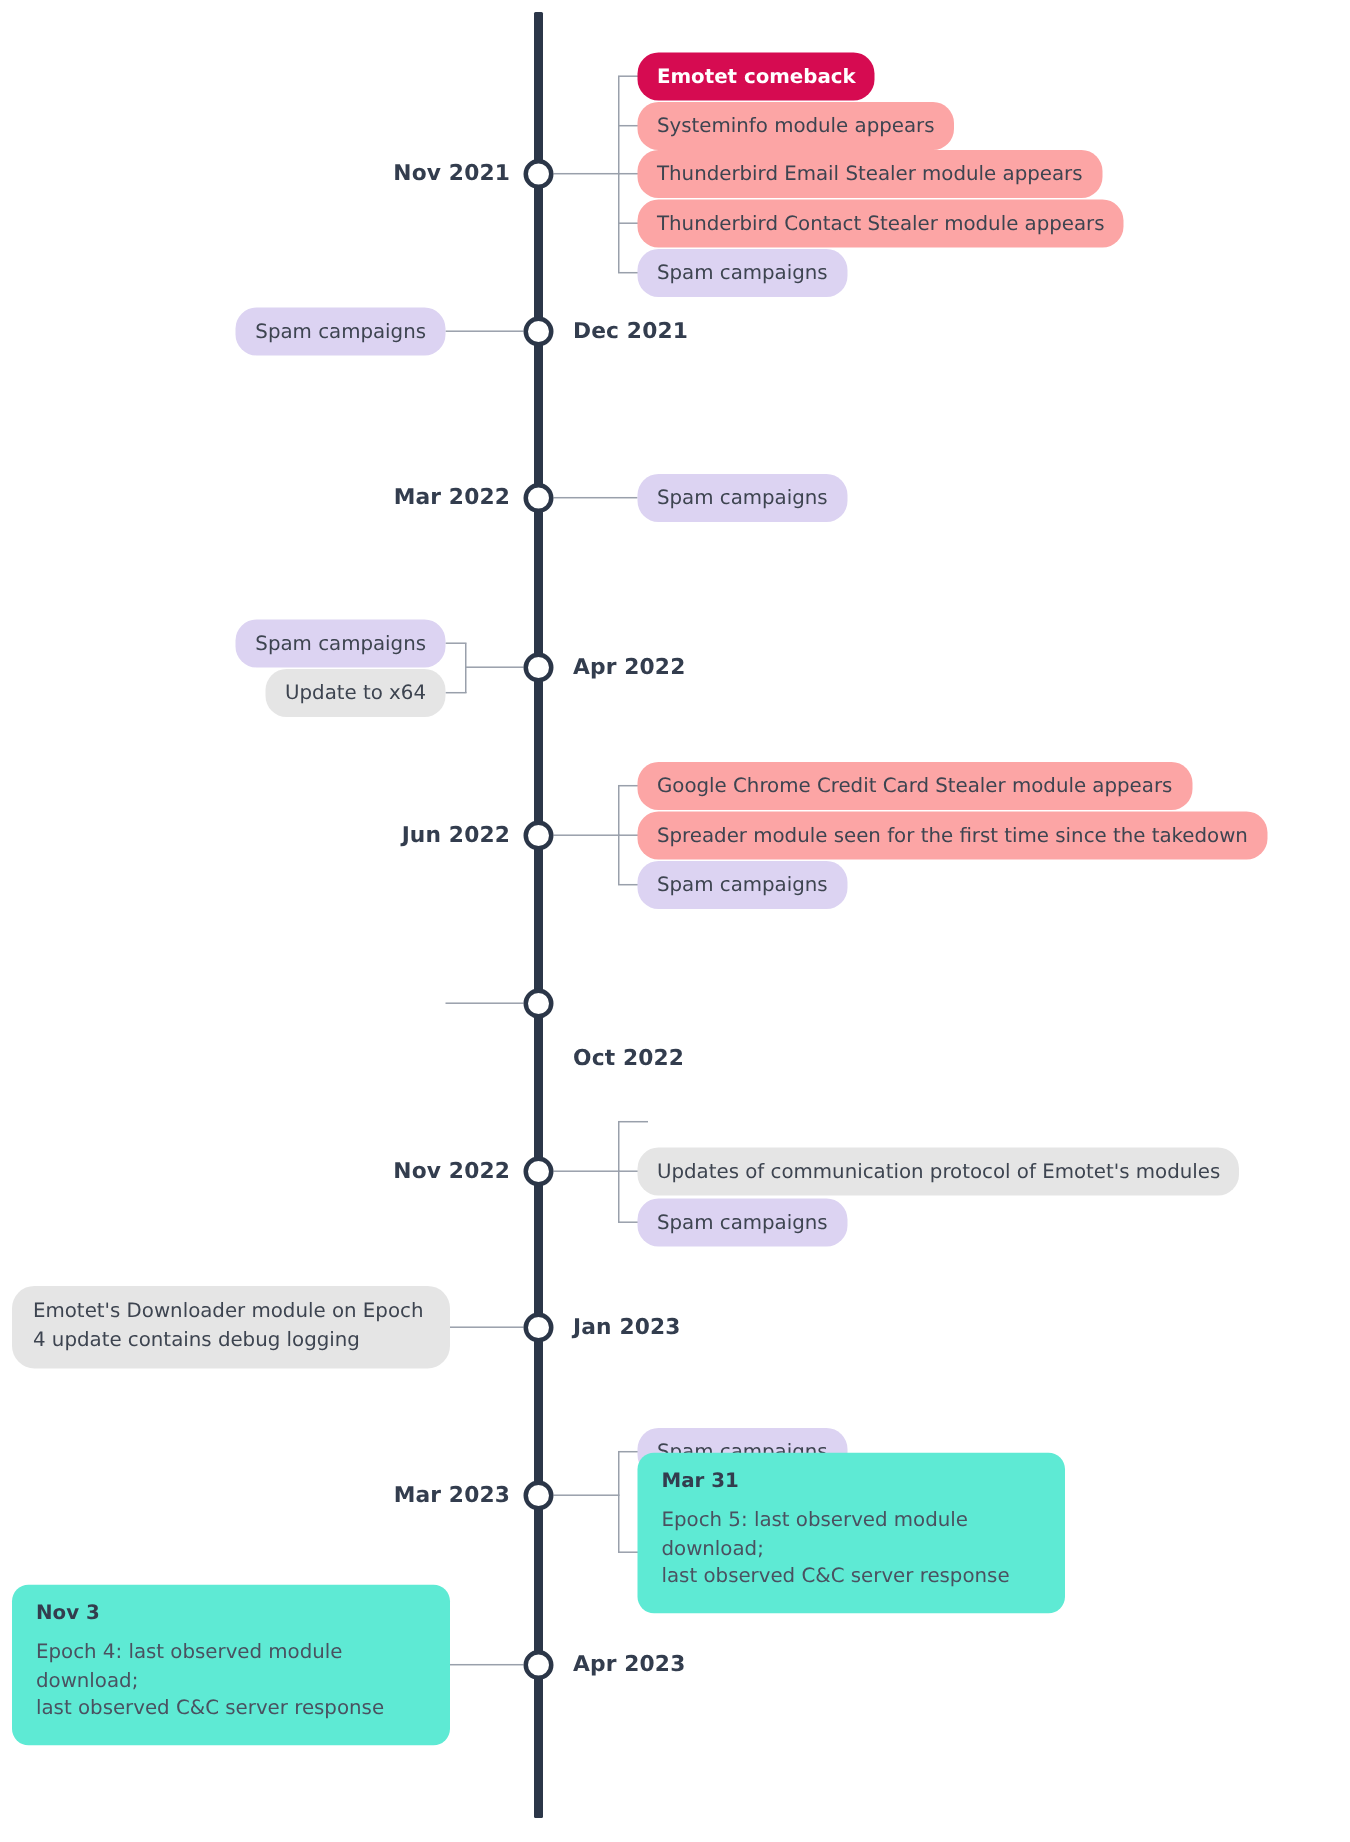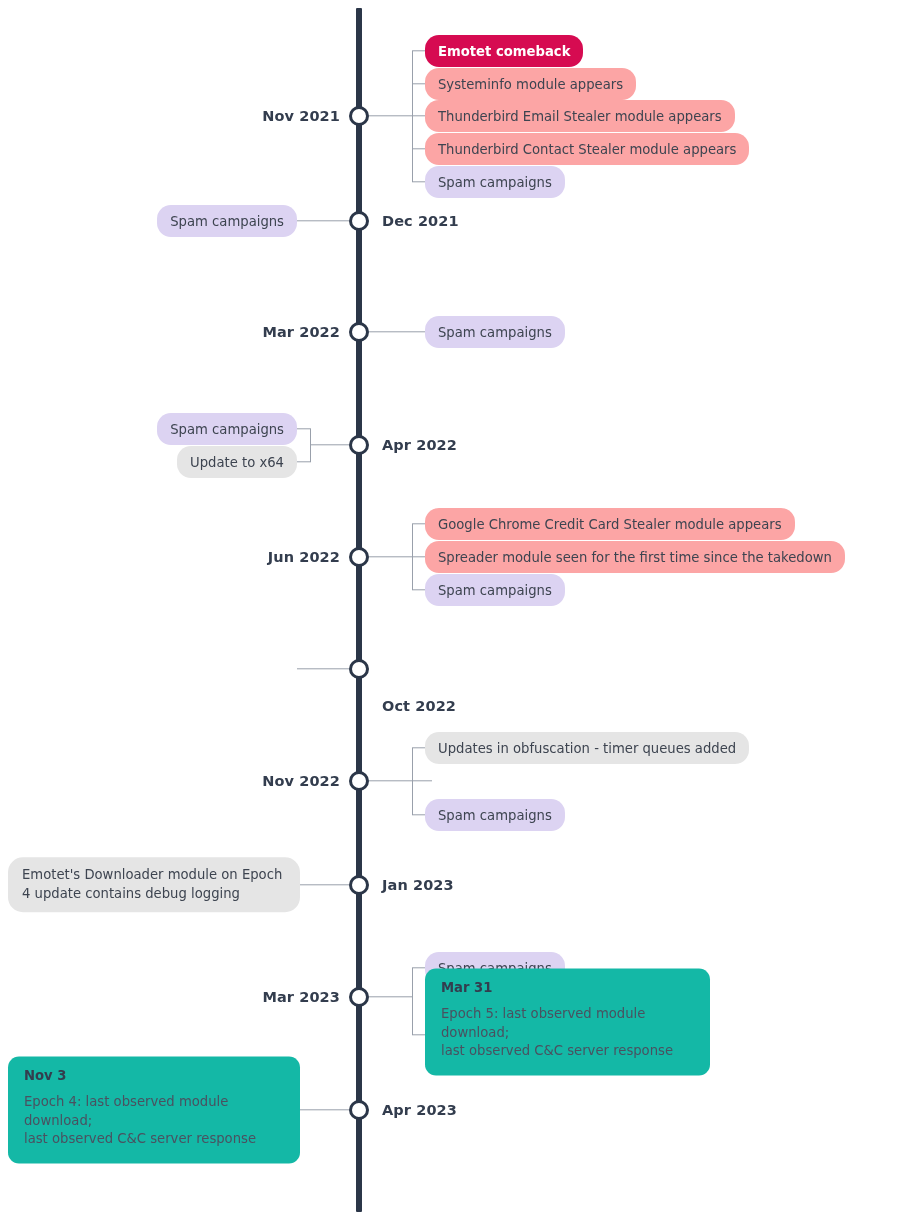--- a/index.html
+++ b/index.html
@@ -96,21 +96,21 @@
     padding: 9px 14px;
     border-radius: 15px;
     line-height: 1.42;
     white-space: normal;
     display: block;
   }
 
   
   .note {
     position: absolute;
-    background: #14b8a6;
+    background: #5eead4;
     border-radius: 11px;
     padding: 12px 16px 14px 16px;
     box-sizing: border-box;
     transform: translateY(-50%);
     z-index: 3;
   }
   .note-title {
     font-size: 13.2px;
     font-weight: 700;
     color: #333d4e;
@@ -180,21 +180,21 @@
   <div class="date-label right" style="top:706px;">Oct 2022</div>
   <div class="conn h" style="left:297px;top:669px;width:52px;"></div>
 
   <div class="node" style="top:781px;"></div>
   <div class="date-label left" style="top:781px;">Nov 2022</div>
   <div class="conn h" style="left:369px;top:781px;width:44px;"></div>
   <div class="conn v" style="left:412px;top:748px;height:67px;"></div>
   <div class="conn h" style="left:412px;top:748px;width:20px;"></div>
   <div class="conn h" style="left:412px;top:781px;width:20px;"></div>
   <div class="conn h" style="left:412px;top:815px;width:20px;"></div>
-  <div class="pill teal" style="left:425px;top:748px;">Updates in obfuscation - timer queues added</div>
+  <div class="pill teal" style="left:425px;top:781px;">Updates of communication protocol of Emotet's modules</div>
   <div class="pill lav" style="left:425px;top:815px;">Spam campaigns</div>
 
   <div class="node" style="top:885px;"></div>
   <div class="date-label right" style="top:885px;">Jan 2023</div>
   <div class="conn h" style="left:300px;top:885px;width:49px;"></div>
   <div class="pill teal multiline" style="left:8px;top:885px;width:292px;">Emotet's Downloader module on Epoch 4 update contains debug logging</div>
 
   <div class="node" style="top:997px;"></div>
   <div class="date-label left" style="top:997px;">Mar 2023</div>
   <div class="conn h" style="left:369px;top:997px;width:44px;"></div>

